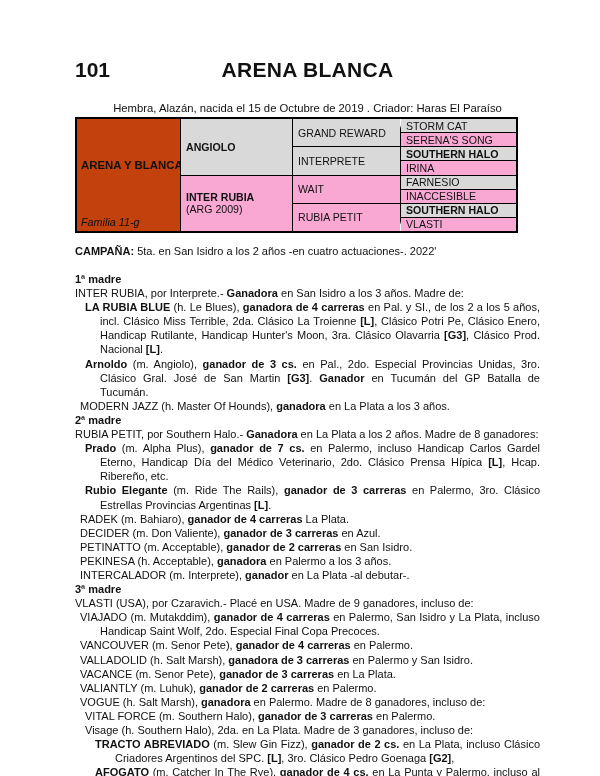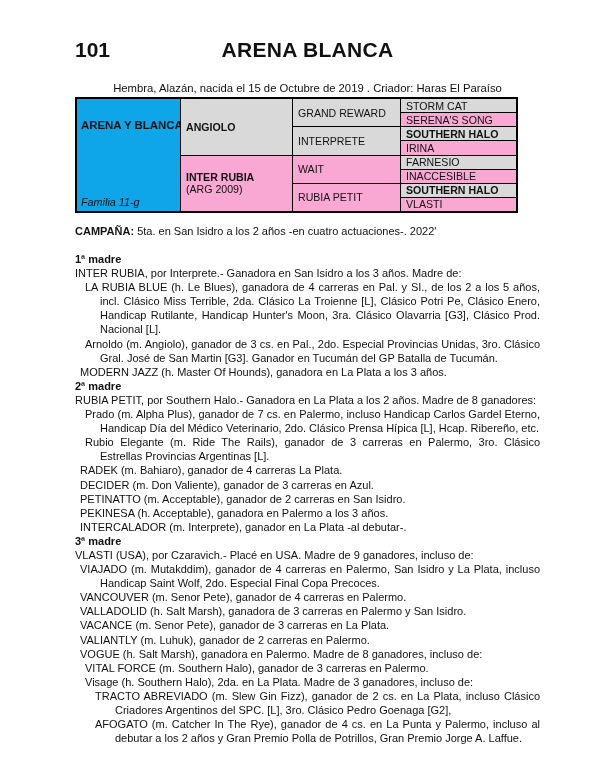--- a/index.html
+++ b/index.html
@@ -11,62 +11,62 @@
   }
   .page{
     position:relative;box-sizing:border-box;
     width:600px;height:776px;
     padding:38px 60px 0 75px;
     background:#ffffff;
   }
   
   .header{position:relative;height:28px;}
   .catalog-number{position:absolute;left:0;top:0;font-size:21px;font-weight:bold;}
-  .horse-title{text-align:center;font-size:21px;font-weight:bold;letter-spacing:.3px;}
+  .horse-title{text-align:center;font-size:21px;font-weight:bold;letter-spacing:.3px;margin-top:20px;}
   .subtitle{text-align:center;font-size:11.3px;margin-top:16px;margin-bottom:3px;white-space:nowrap;}
 
   
   .ped-table{
     display:flex;width:443px;height:116px;
     border:2px solid #000;box-sizing:border-box;
     font-size:10.6px;line-height:12px;
   }
   .col{display:flex;flex-direction:column;box-sizing:border-box;}
   .col + .col{border-left:1px solid #000;}
   .col1{width:103px;}
   .col2{width:112px;}
   .col3{width:108px;}
-  .col4{flex:1;}
+  .col4{flex:1;border-radius:11px;}
   .cell{
     flex:1;display:flex;flex-direction:column;justify-content:center;
     padding-left:5px;box-sizing:border-box;background:#f9a8d4;
   }
   .cell + .cell{border-top:1px solid #000;}
   .cell.shaded{background:#d9d9d9;}
   .cell.bold .nm{font-weight:bold;}
   .cell .sub{font-weight:normal;}
   .subject-cell{
     flex:1;display:flex;flex-direction:column;justify-content:center;
-    padding:20px 2px 2px 4px;box-sizing:border-box;background:#0ea5e9;
+    padding:40px 2px 2px 4px;box-sizing:border-box;background:#c2410c;
   }
   .subject-name{font-weight:bold;font-size:11.4px;white-space:nowrap;}
   .subject-family{margin-top:auto;font-size:10.8px;padding-bottom:1px;font-style:italic;}
 
   
   .campaign{font-size:11px;line-height:14px;margin:11px 0 14px 0;}
 
   
   .sections{font-size:11px;line-height:14.1px;}
   .sec-heading{font-weight:bold;margin:0;}
   .para{margin:0;text-align:justify;}
   .ind0{padding-left:0;}
   .ind1{padding-left:25px;text-indent:-20px;}
   .ind2{padding-left:25px;text-indent:-15px;}
   .ind3{padding-left:40px;text-indent:-20px;}
-  .para b{font-weight:normal;}
+  .para b{font-weight:bold;}
 </style>
 </head>
 <body>
 
 <div class="page">
 
   <div class="header">
     <div class="catalog-number">101</div>
     <div class="horse-title">ARENA BLANCA</div>
   </div>

